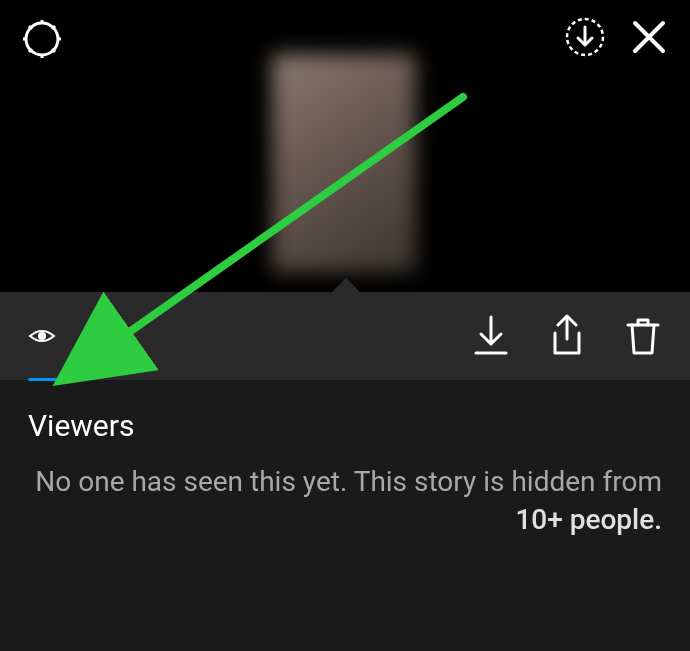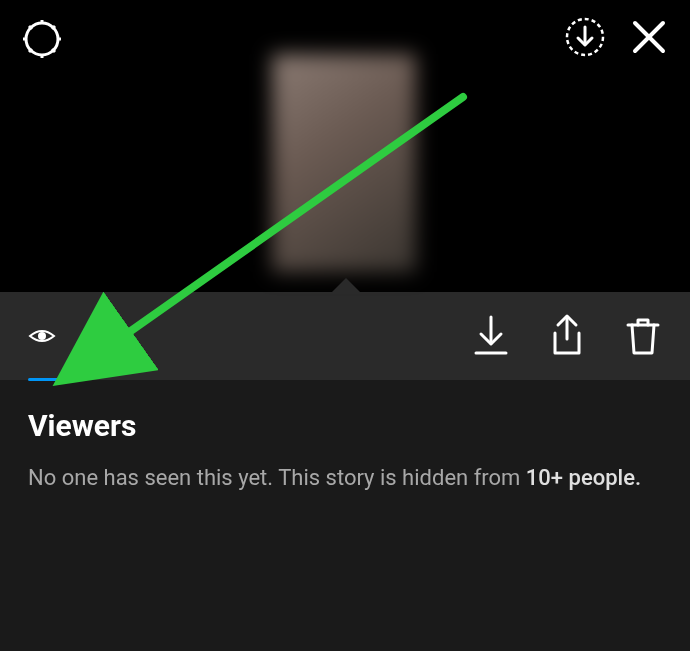--- a/index.html
+++ b/index.html
@@ -94,27 +94,28 @@
       background: #0095f6;
       border-radius: 2px;
     }
     .viewers-section {
       padding: 28px;
       background: #1a1a1a;
     }
     .viewers-title {
       color: #fff;
       font-size: 30px;
-      font-weight: 700;
+      font-weight: 400;
       margin-bottom: 20px;
     }
     .viewers-message {
       color: #a8a8a8;
-      font-size: 22px;
+      font-size: 28px;
       line-height: 1.35;
+      text-align: right;
     }
     .viewers-highlight {
       color: #e0e0e0;
       font-weight: 500;
     }
     .arrow-annotation {
       position: absolute;
       pointer-events: none;
       top: 0;
       left: 0;

